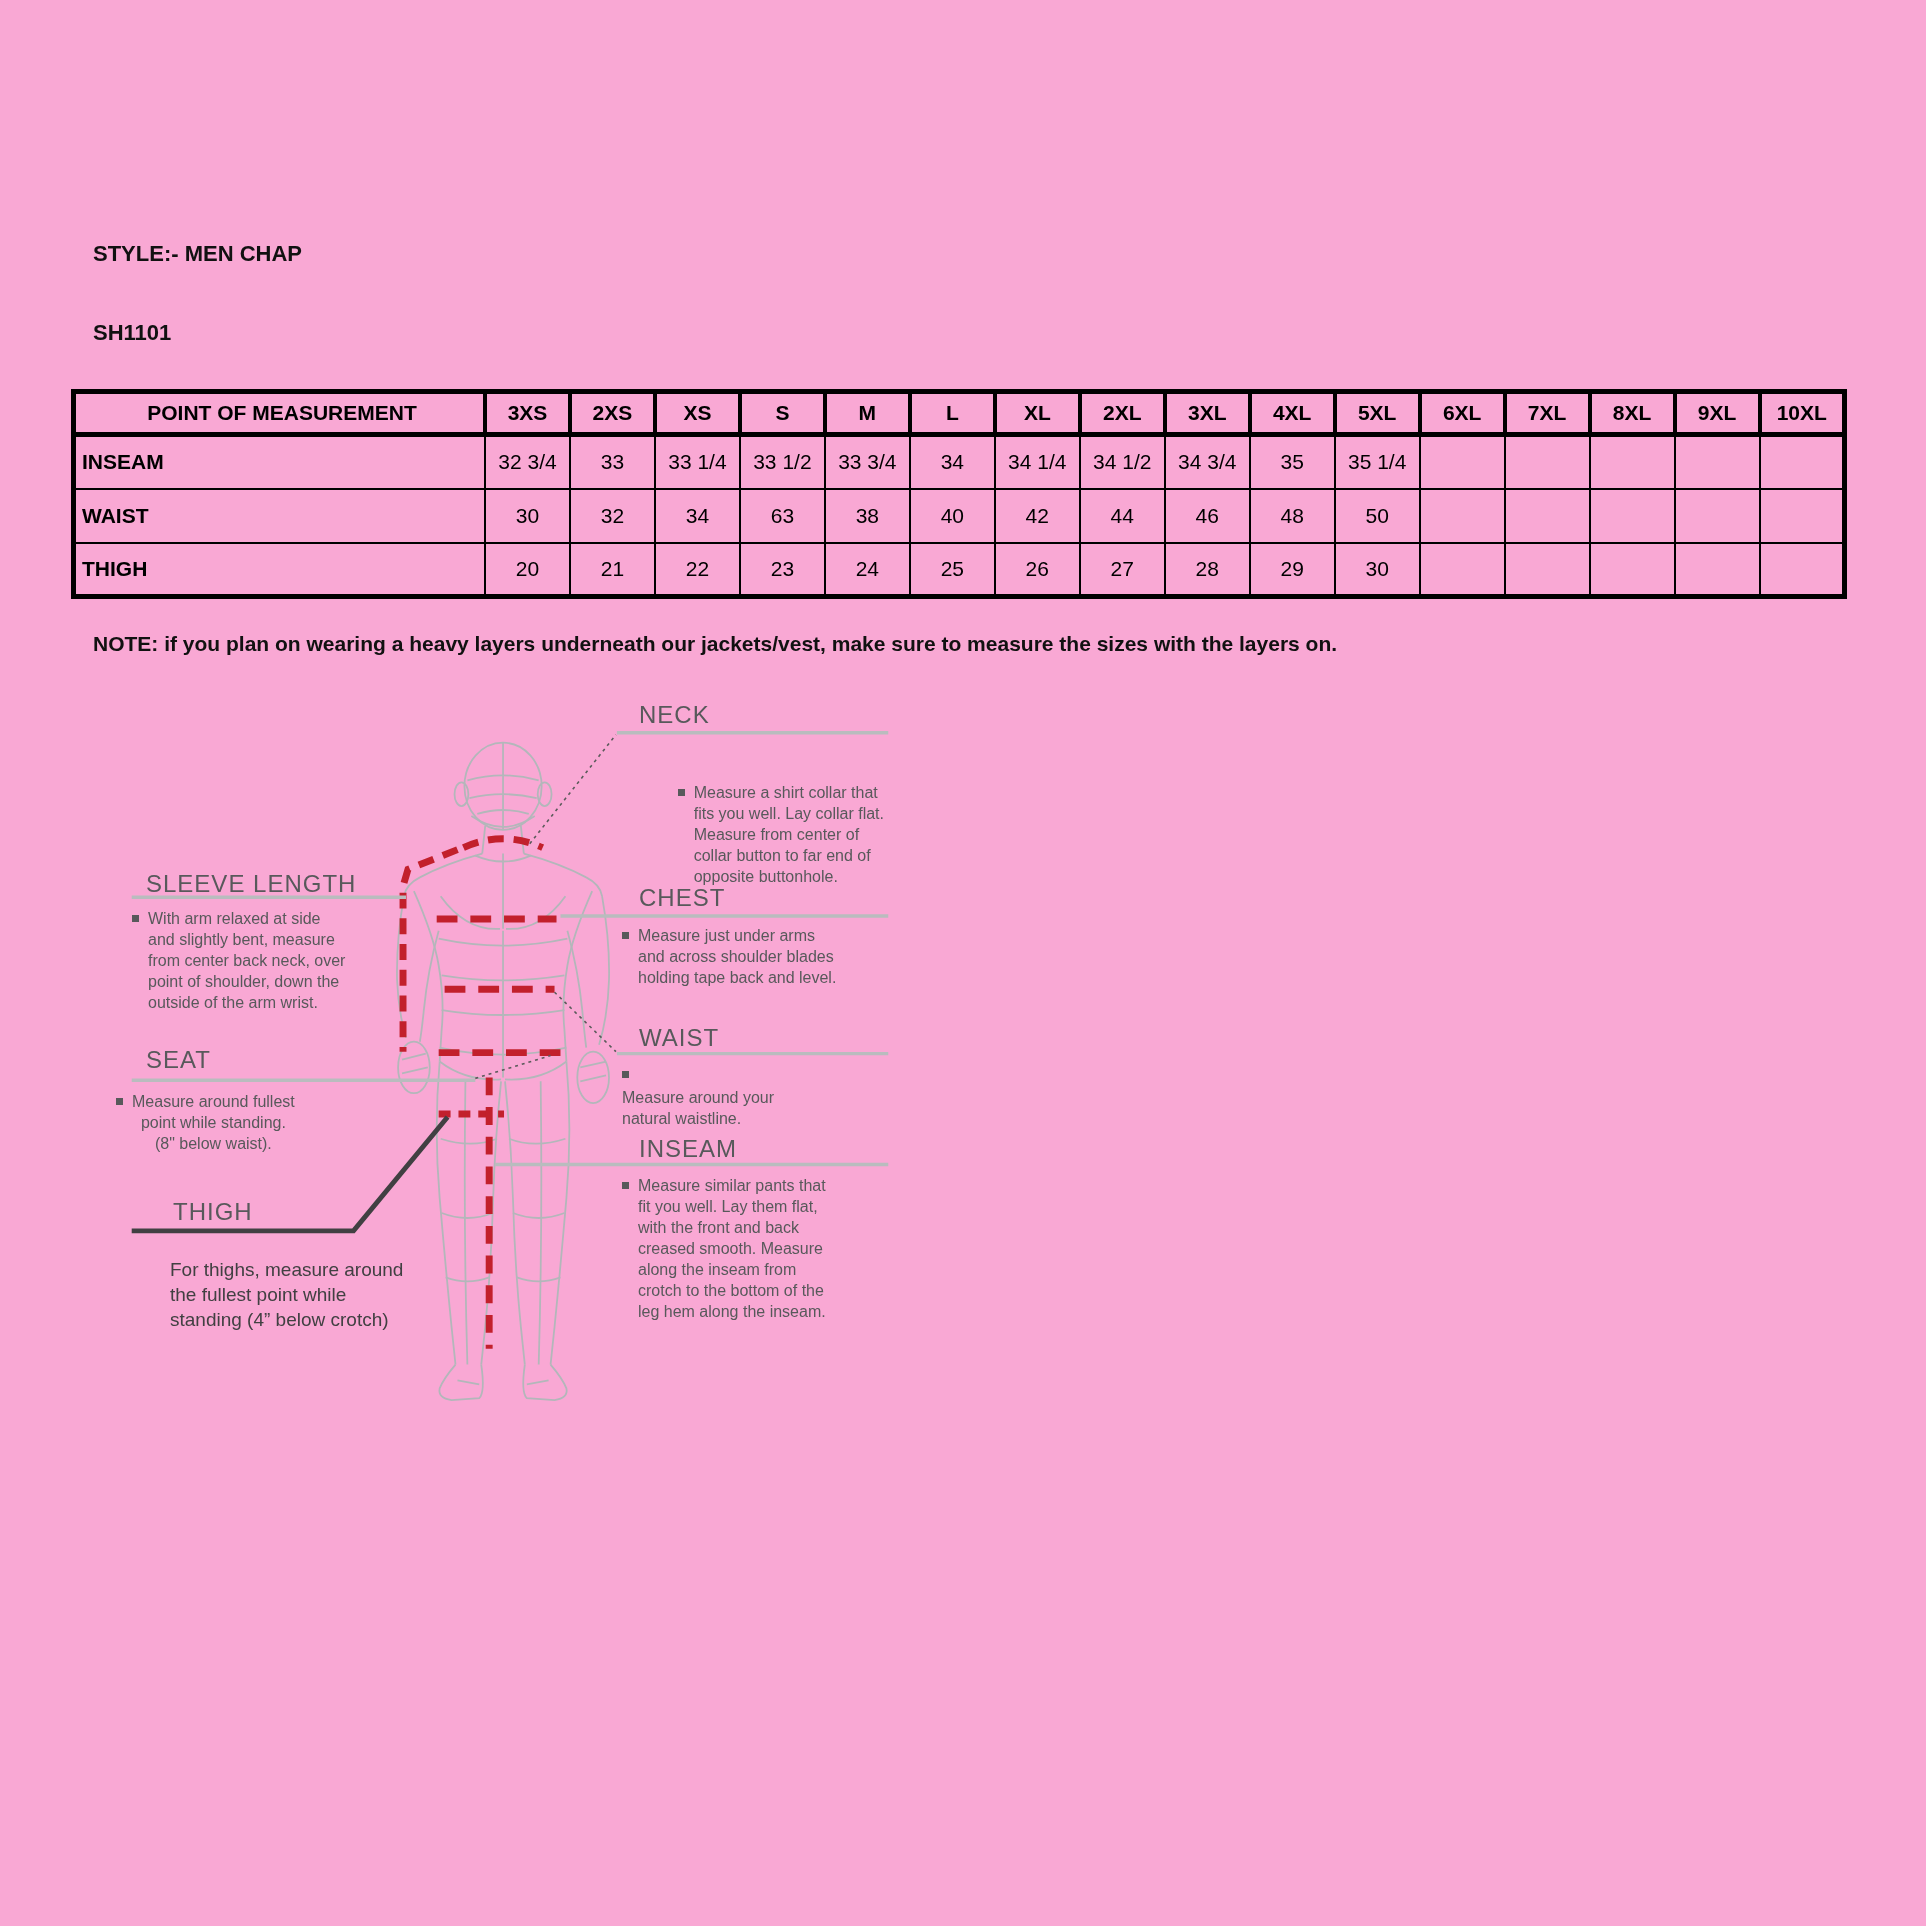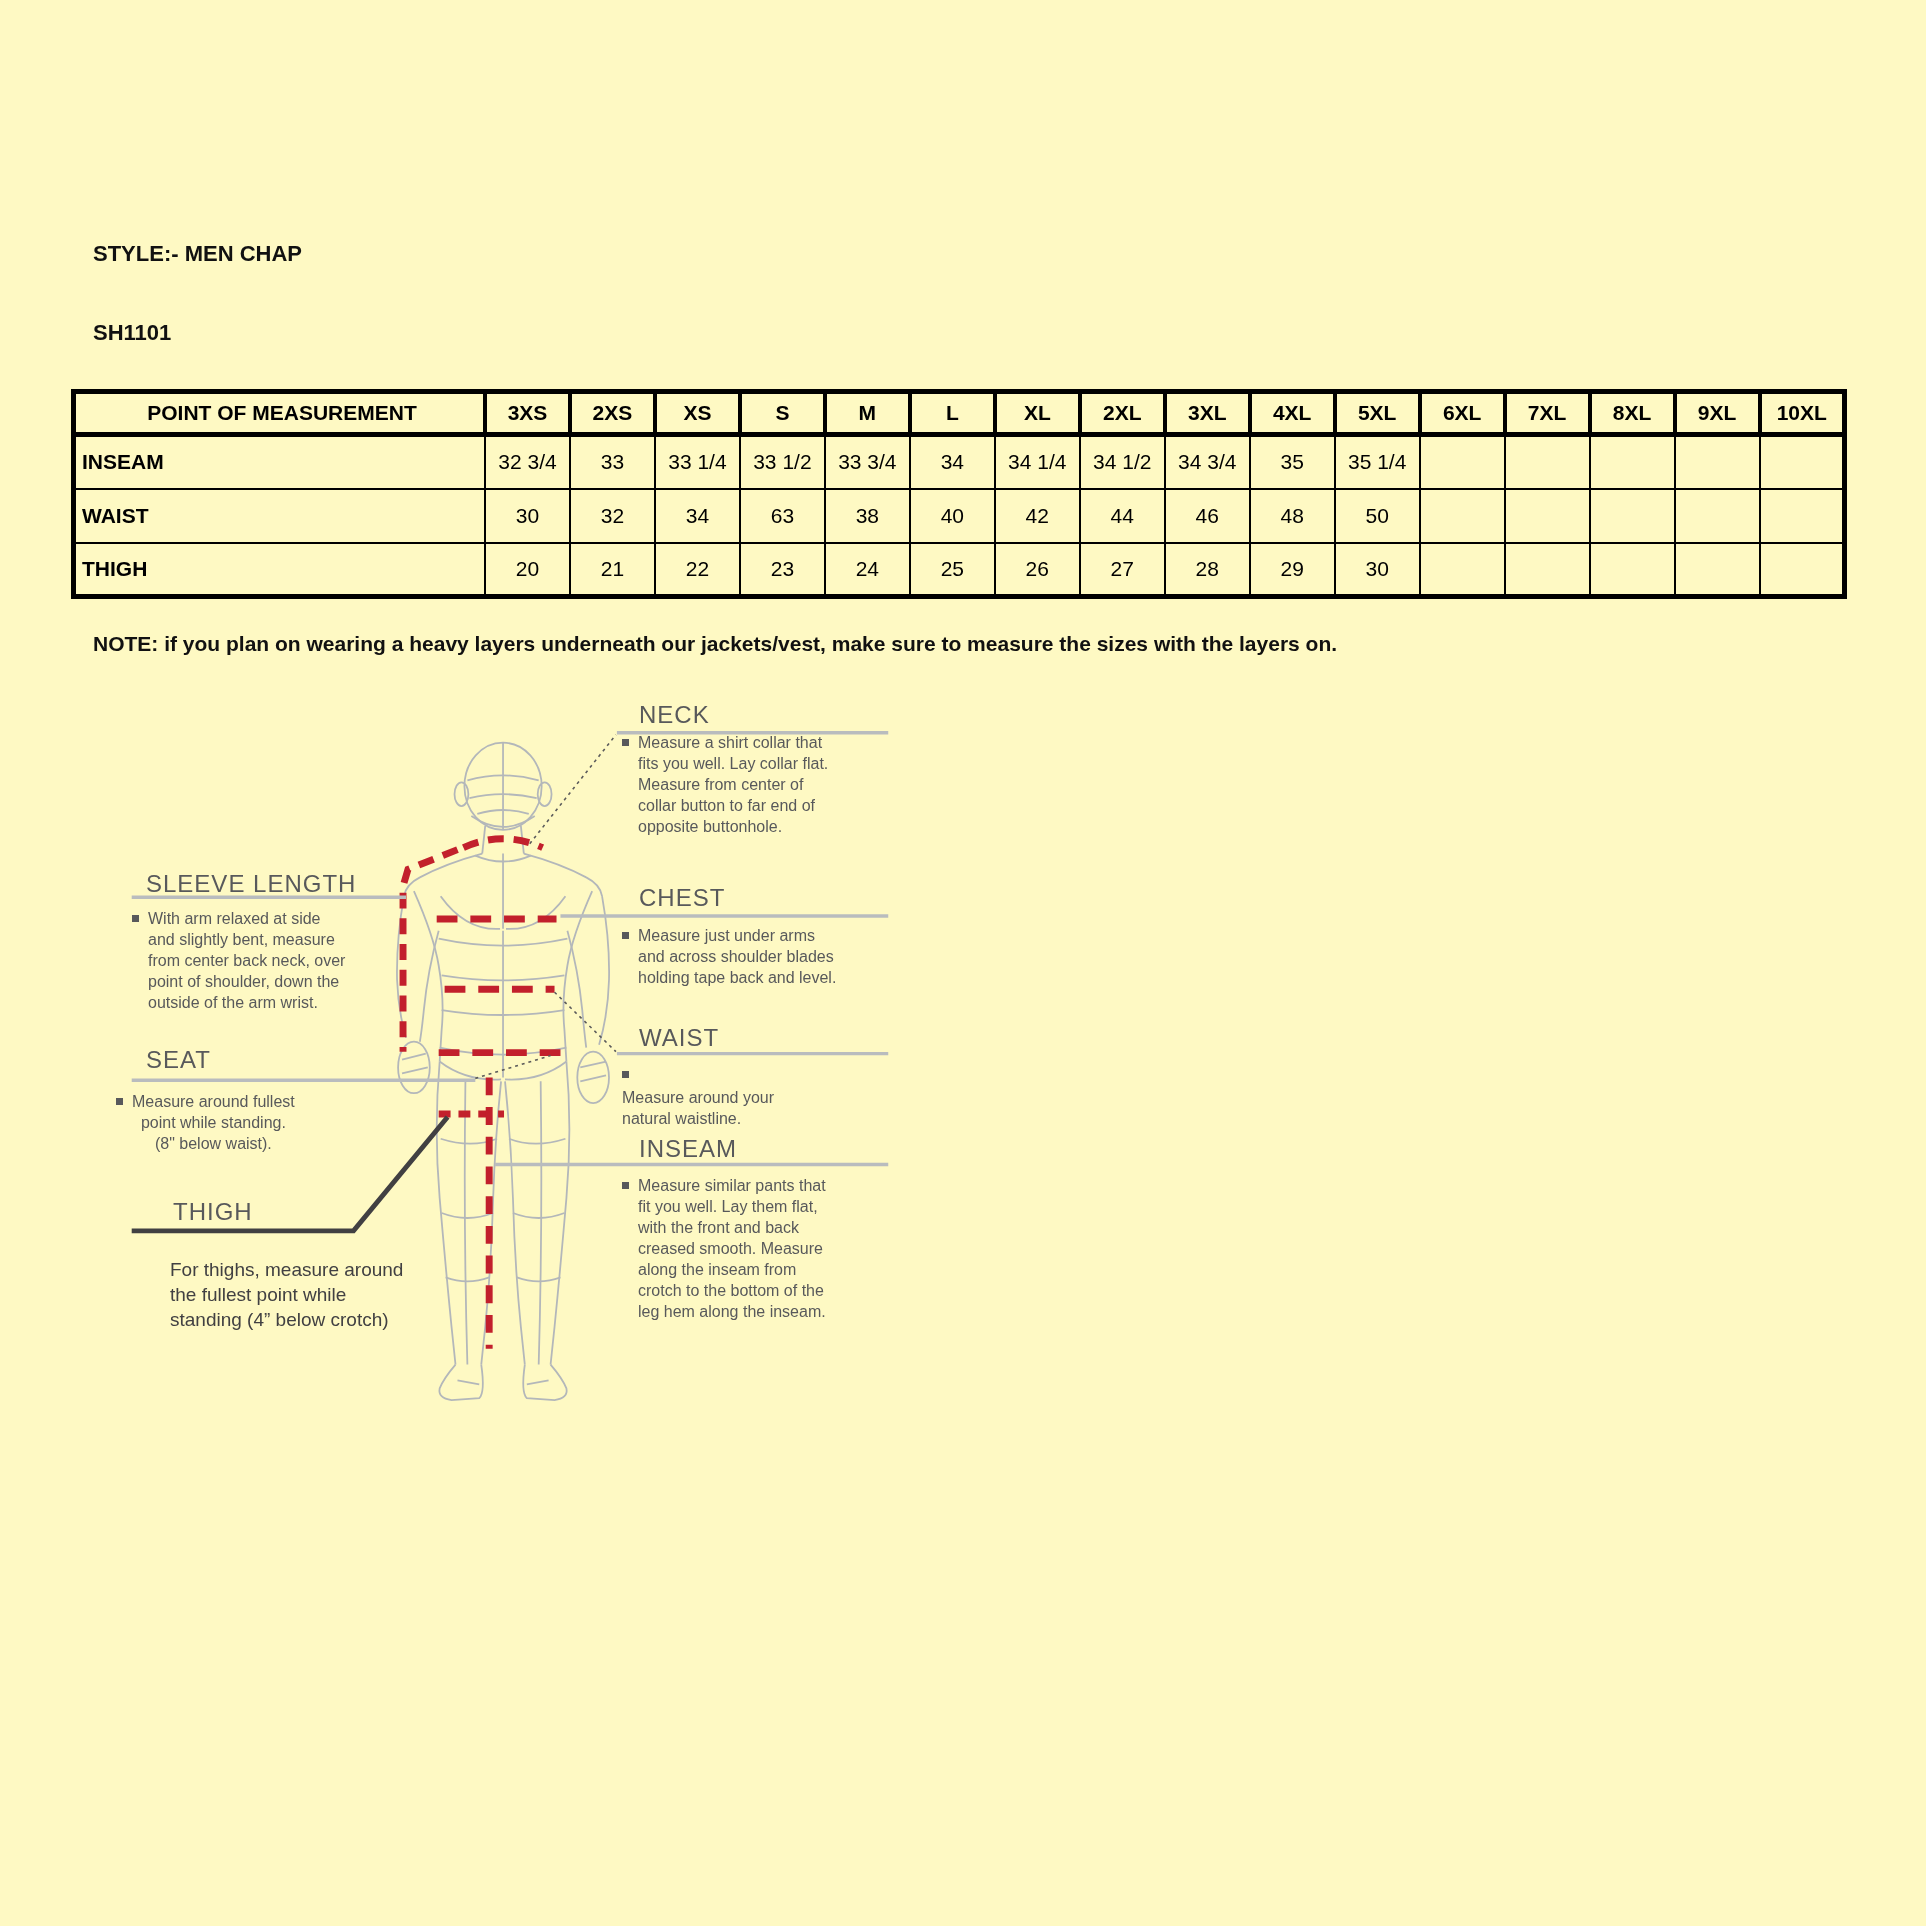--- a/index.html
+++ b/index.html
@@ -4,21 +4,21 @@
 <style>
   :root{
     --accent-red:#C2202C;
     --heading-gray:#58595B;
     --rule-gray:#B9BCBE;
     --wireframe-gray:#B3B7BA;
     --dark-rule:#414042;
     --text-black:#111111;
   }
   html,body{margin:0;padding:0;background:#ffffff;}
-  .page{position:relative;width:1927px;height:1927px;background:#fef9c3;overflow:hidden;
+  .page{position:relative;width:1927px;height:1927px;background:#f9a8d4;overflow:hidden;
         font-family:"Liberation Sans",sans-serif;}
   .doc-h{position:absolute;color:var(--text-black);font-weight:bold;font-size:22px;white-space:nowrap;}
   #style-label{left:93px;top:241px;}
   #style-number{left:93px;top:320px;}
   #note-line{left:93px;top:632px;font-size:21px;}
   
   #size-table{position:absolute;left:71px;top:389px;width:1776px;border-collapse:collapse;
               table-layout:fixed;color:#000;}
   #size-table{border:5px solid #000;}
   #size-table th,#size-table td{border:2px solid #000;text-align:center;vertical-align:middle;
@@ -216,21 +216,21 @@
       <line class="rule" x1="133" y1="906" x2="410" y2="906"></line>
       <line class="rule" x1="133" y1="1091" x2="480" y2="1091"></line>
       <line class="dot" x1="535" y1="852" x2="622" y2="742"></line>
       <line class="dot" x1="560" y1="1002" x2="622" y2="1062"></line>
       <line class="dot" x1="480" y1="1089" x2="556" y2="1066"></line>
       <path class="rule-dark" d="M133,1243 L357,1243 L452,1128"></path>
     </g>
   </svg>
 
   <div class="sec-title" style="left:639px;top:701px;">NECK</div>
-  <div class="desc" style="left:622px;top:732px;width:262px;">
+  <div class="desc" style="left:622px;top:782px;width:262px;justify-content:flex-end;">
     <span class="sq"></span>
     <span class="desc-text">Measure a shirt collar that
 fits you well. Lay collar flat.
 Measure from center of
 collar button to far end of
 opposite buttonhole.</span>
   </div>
 
   <div class="sec-title" style="left:639px;top:884px;">CHEST</div>
   <div class="desc" style="left:622px;top:925px;width:262px;">

